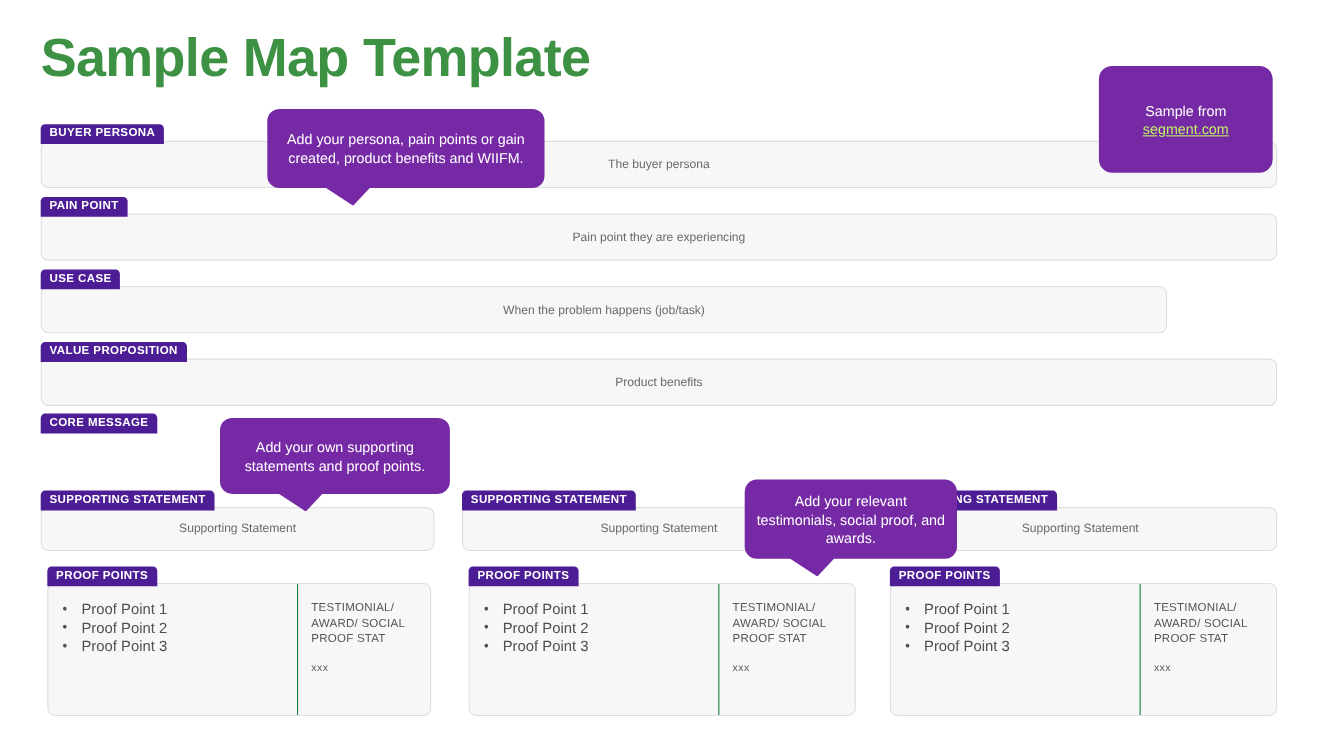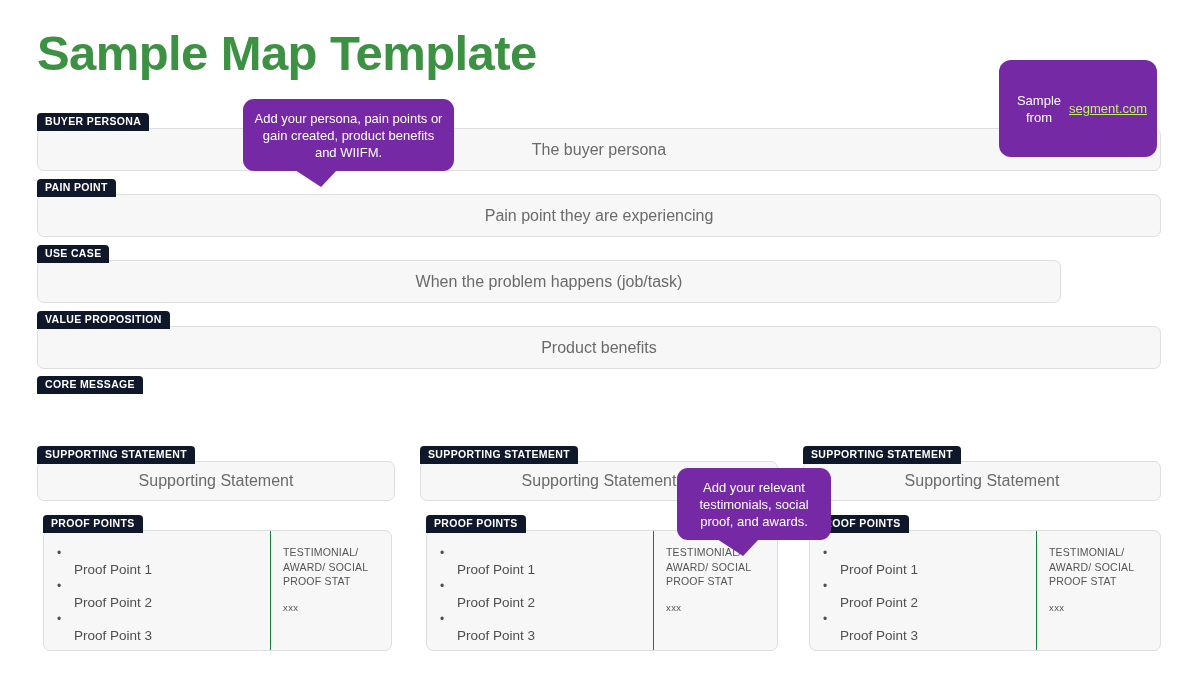--- a/index.html
+++ b/index.html
@@ -18,59 +18,59 @@
     font-size:49px;line-height:64px;
     font-weight:bold;color:#3c9143;
     letter-spacing:-0.6px;
     white-space:nowrap;
   }
 
   
   .row{position:absolute;}
   .badge{
     position:absolute;left:0;top:0;
-    background:#0f172a;color:#ffffff;
+    background:#4c1d95;color:#ffffff;
     font-size:10.5px;font-weight:bold;
     letter-spacing:0.35px;
     padding:3px 8px 4px 8px;
     border-radius:4px 4px 0 0;
     white-space:nowrap;
     z-index:3;
     line-height:11px;
   }
   .field{
     position:absolute;left:0;top:15px;
     background:#f7f7f7;
     border:1px solid #dedede;
     border-radius:7px;
     box-sizing:border-box;
     display:flex;align-items:center;justify-content:center;
     color:#6a6a6a;
-    font-size:16px;
+    font-size:11px;
     z-index:1;
   }
 
   
   .proof-box{
     position:absolute;left:0;top:15px;
     background:#f7f7f7;border:1px solid #dedede;border-radius:7px;
     box-sizing:border-box;display:flex;z-index:1;
   }
   .proof-left{
     flex:0 0 226px;
     padding:14px 0 0 0;
     box-sizing:border-box;
   }
   .proof-li{
     display:flex;align-items:flex-start;
     font-size:13.5px;color:#4f4f4f;
     line-height:17px;margin-bottom:0;
   }
   .proof-li .bullet{width:30px;text-align:center;flex:0 0 30px;font-size:12px;color:#4f4f4f;}
-  .proof-li .ptext{flex:1;margin-top:16px;}
+  .proof-li .ptext{flex:1;}
   .proof-right{
     flex:1;
     border-left:1px solid #15803d;
     padding:14px 10px 0 12px;
     box-sizing:border-box;
     font-size:10.5px;color:#555;
     line-height:14.5px;
     letter-spacing:0.2px;
   }
   .proof-right .xxx{margin-top:12px;font-size:9.5px;letter-spacing:0.4px;}
@@ -209,29 +209,33 @@
             <span class="ptext">Proof Point 3</span>
           </div>
       </div>
       <div class="proof-right">
         <div>TESTIMONIAL/ AWARD/ SOCIAL PROOF STAT</div>
         <div class="xxx">xxx</div>
       </div>
     </div>
   </div>
 
-  <div class="callout" style="left:243px;top:99px;width:211px;height:72px;">
+  <div class="callout" style="left:243px;top:99px;width:252px;height:72px;">
     <span>Add your persona, pain points or gain created, product benefits and WIIFM.</span>
     <span class="tail" style="left:52px;"></span>
   </div>
 
-
-  <div class="callout" style="left:677px;top:468px;width:154px;height:72px;">
+  <div class="callout" style="left:200px;top:380px;width:209px;height:69px;">
+    <span>Add your own supporting statements and proof points.</span>
+    <span class="tail" style="left:52px;"></span>
+  </div>
+
+  <div class="callout" style="left:677px;top:436px;width:193px;height:72px;">
     <span>Add your relevant testimonials, social proof, and awards.</span>
     <span class="tail" style="left:40px;"></span>
   </div>
 
-  <div class="callout plain" style="left:999px;top:60px;width:158px;height:97px;flex-direction:row;">
+  <div class="callout plain" style="left:999px;top:60px;width:158px;height:97px;flex-direction:column;">
     <span>Sample from</span>
     <span class="link">segment.com</span>
   </div>
 
 </div>
 
 </body></html>

